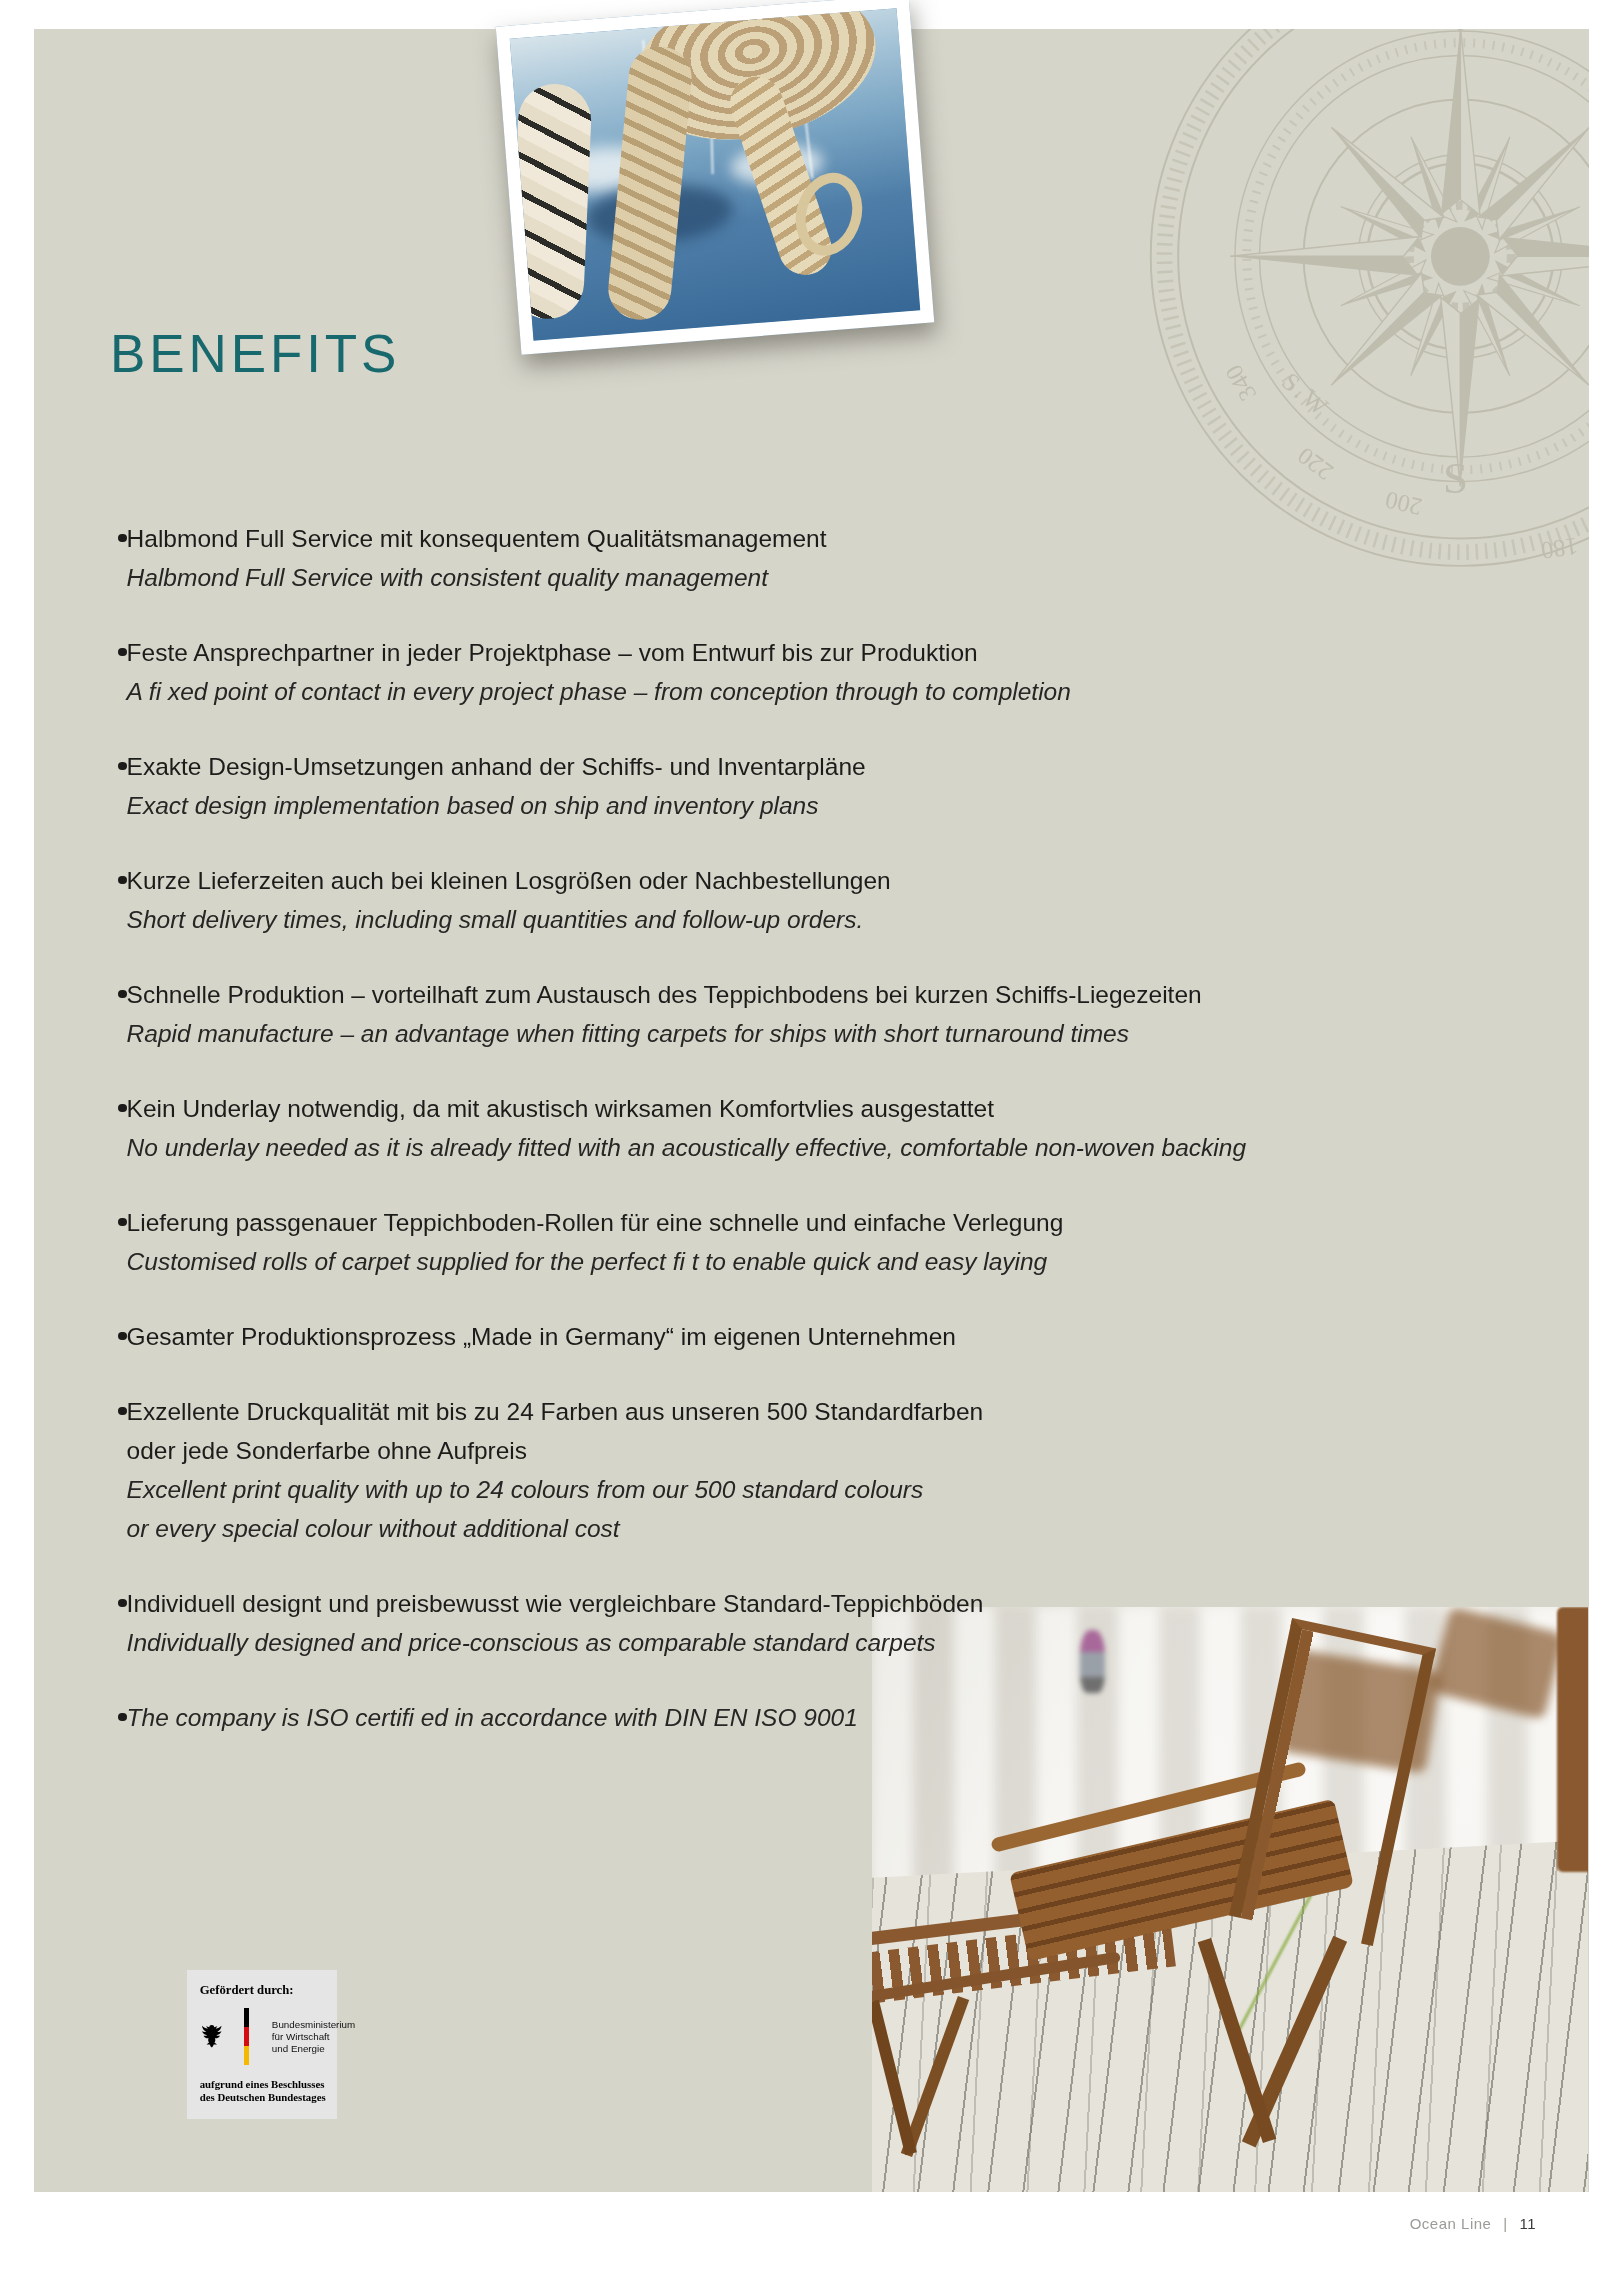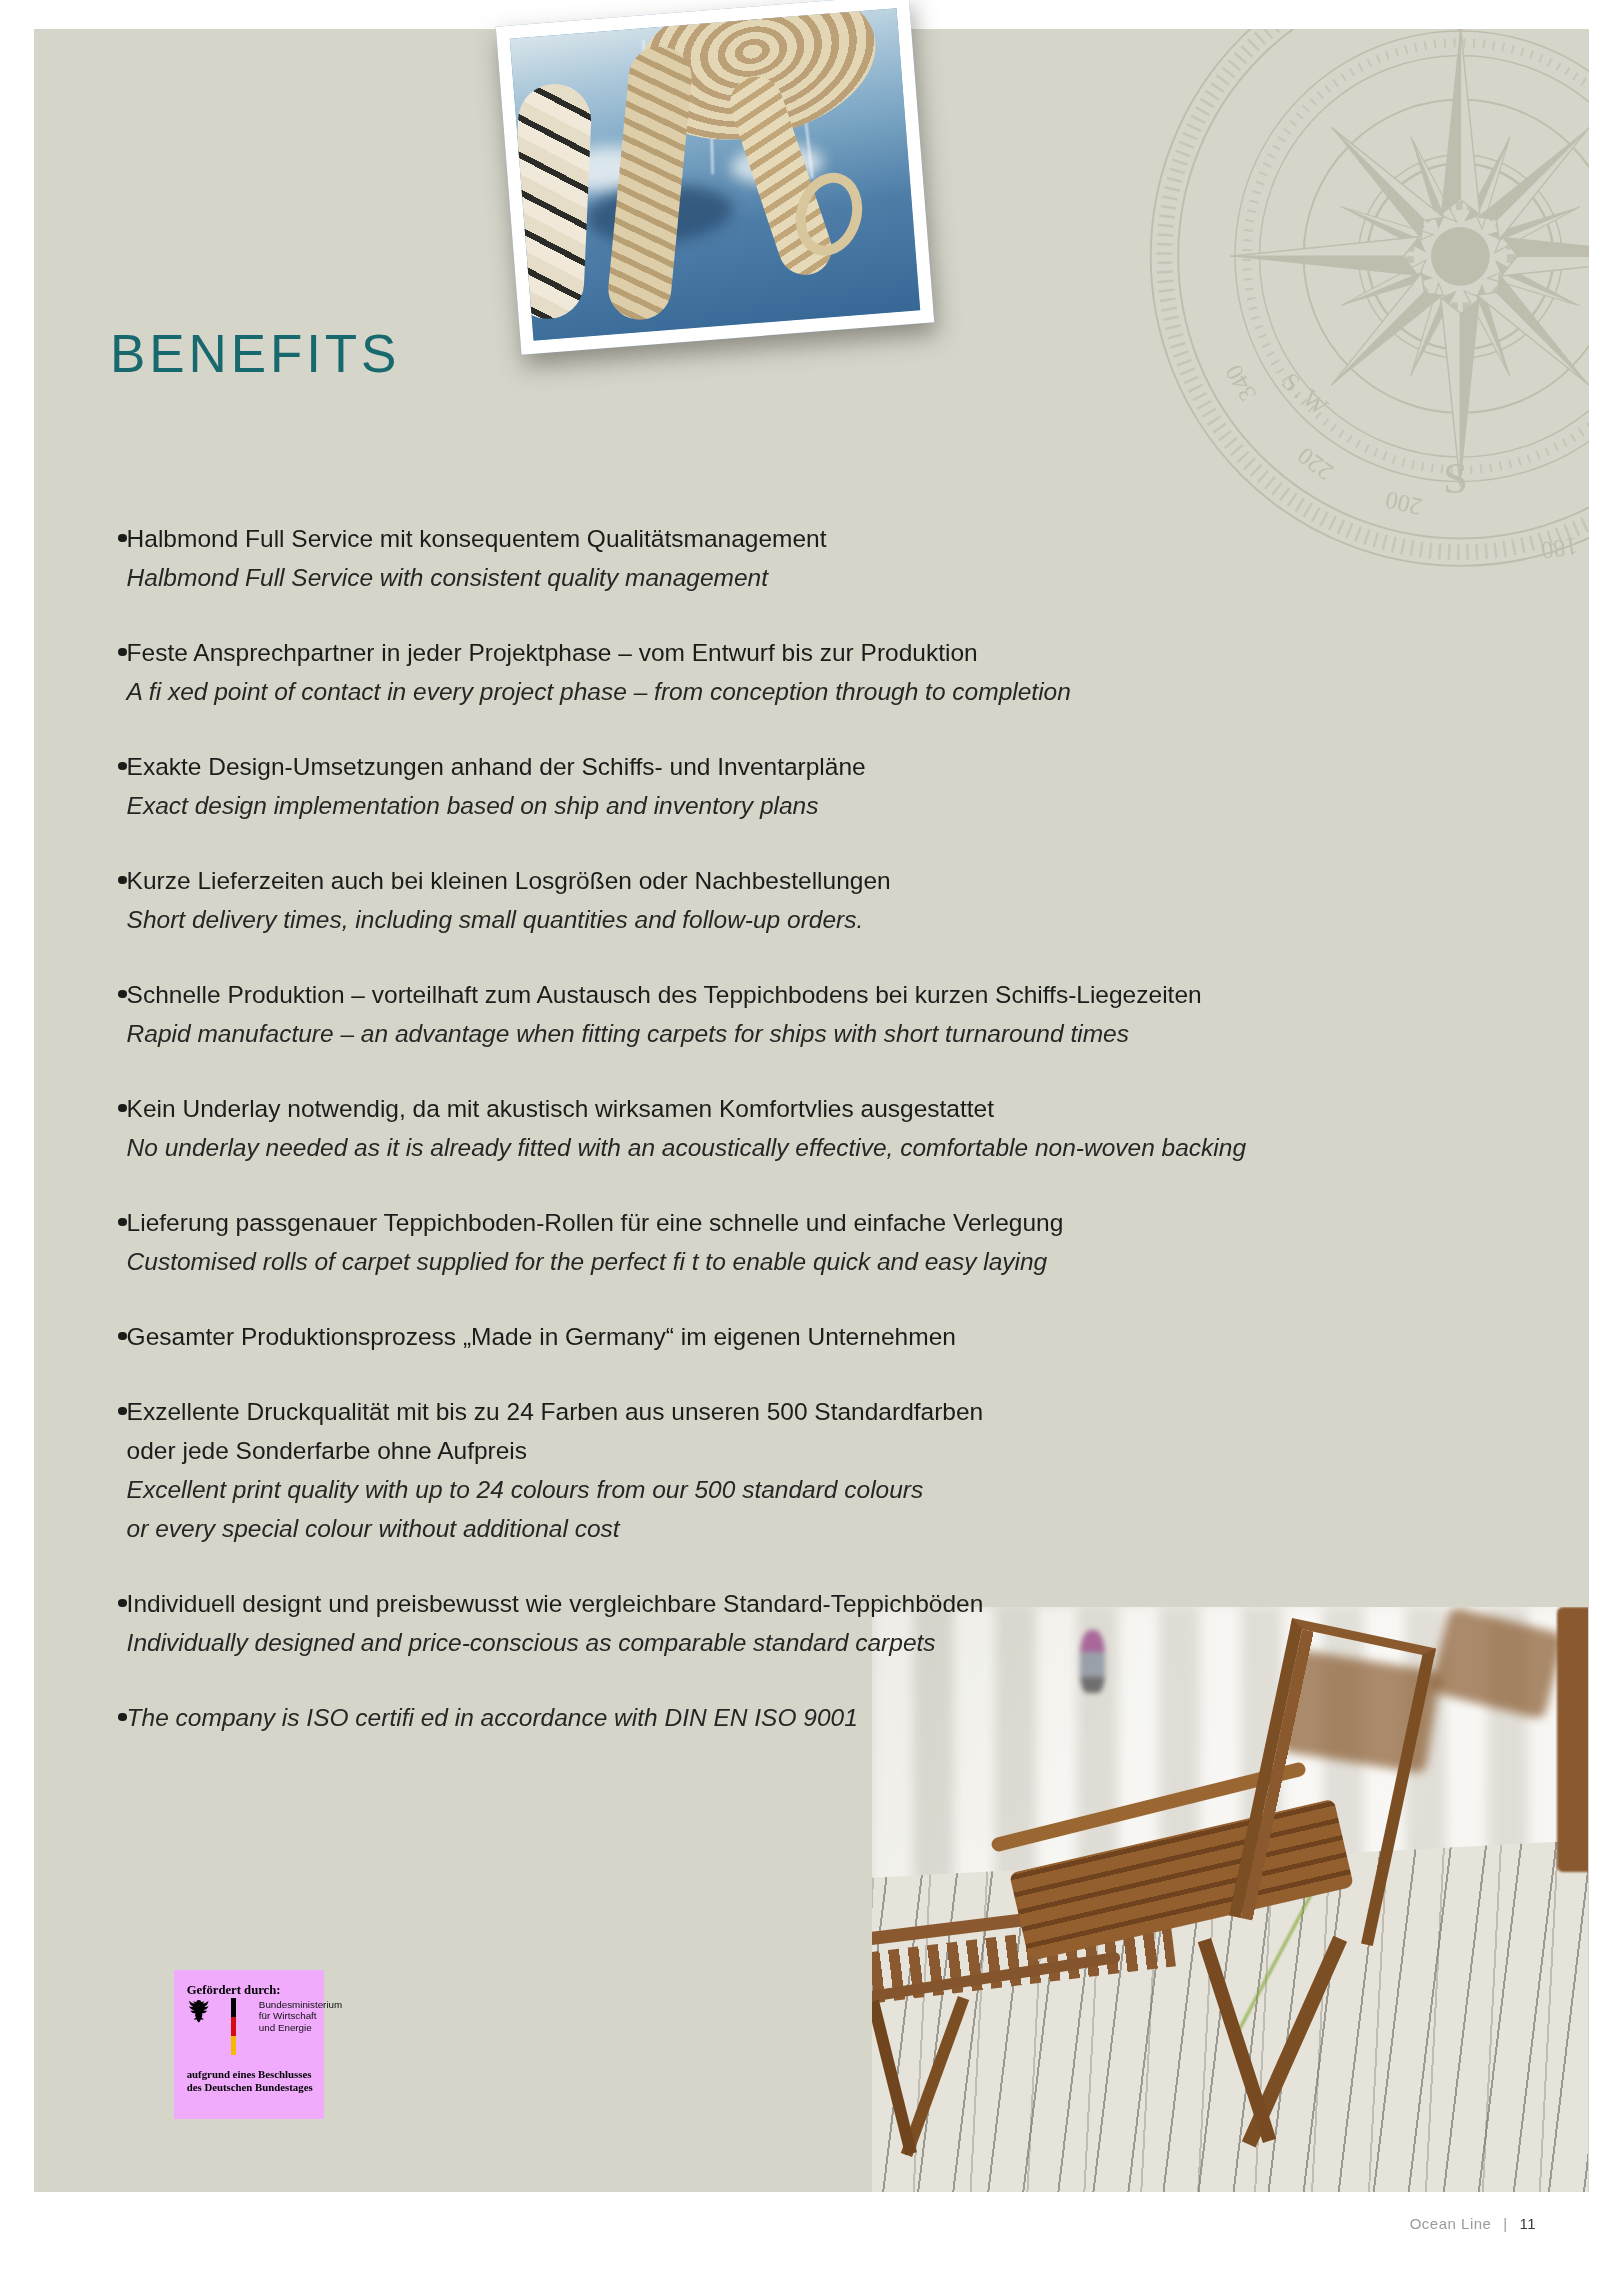--- a/index.html
+++ b/index.html
@@ -80,24 +80,24 @@
   .bgchair { background:#8a5c31; border-radius:9.8px; filter:blur(4.9px); opacity:.7; }
   .bgc1 { left:58%; top:9%;  width:147px; height:103px; transform:rotate(9deg); }
   .bgc2 { left:79%; top:2%;  width:118px; height:88px;  transform:rotate(14deg); }
   .sidechair { right:-13.7px; top:0; width:45px; height:265px; background:#8a5930; filter:blur(1px); border-radius:5.9px; }
   .person { left:29%; top:4%; width:25.5px; height:63px; border-radius:40% 40% 30% 30%; filter:blur(2.9px);
       background:linear-gradient(180deg,#a8689a 0 35%,#9aa0a8 35% 75%,#6f6f6f 75% 100%); }
   .greenline { left:58%; top:38%; width:2.9px; height:216px; background:#86a93e; transform:rotate(28deg);
       opacity:.8; filter:blur(1px); }
 
   
-  .gov { position:absolute; left:140px; top:1941px; width:150px; height:149px; background:#f0abfc;
+  .gov { position:absolute; left:153px; top:1941px; width:150px; height:149px; background:#e5e5e5;
          padding:12.7px 7.8px 9.8px 12.7px; z-index:5; }
   .gov-h { font-family:"Liberation Serif", serif; font-weight:bold; font-size:12.7px; color:#000; }
-  .gov-row { display:flex; align-items:flex-start; margin-top:0;gap:16px; }
+  .gov-row { display:flex; align-items:center; margin-top:10px;gap:16px; }
   .gov-eagle { flex:none; width:23.5px; height:25.5px; }
   .gov-stripe { flex:none; width:4.9px; height:57px; margin:0 6.9px 0 4.9px;
       background:linear-gradient(180deg,#000 0 34%,#d50b12 34% 66%,#f5b800 66% 100%); }
   .gov-min { font-size:9.8px; line-height:11.8px; color:#111; white-space:pre-line; margin-top:1px; }
   .gov-note { font-family:"Liberation Serif", serif; font-weight:bold; font-size:10.8px; line-height:12.7px;
       color:#000; margin-top:13.7px; white-space:pre-line; }
 
   
   .footer { position:absolute; top:2207px; right:85px; font-size:15px; color:#9b9b97;
             letter-spacing:0.5px; z-index:2;margin-top:8px; }

